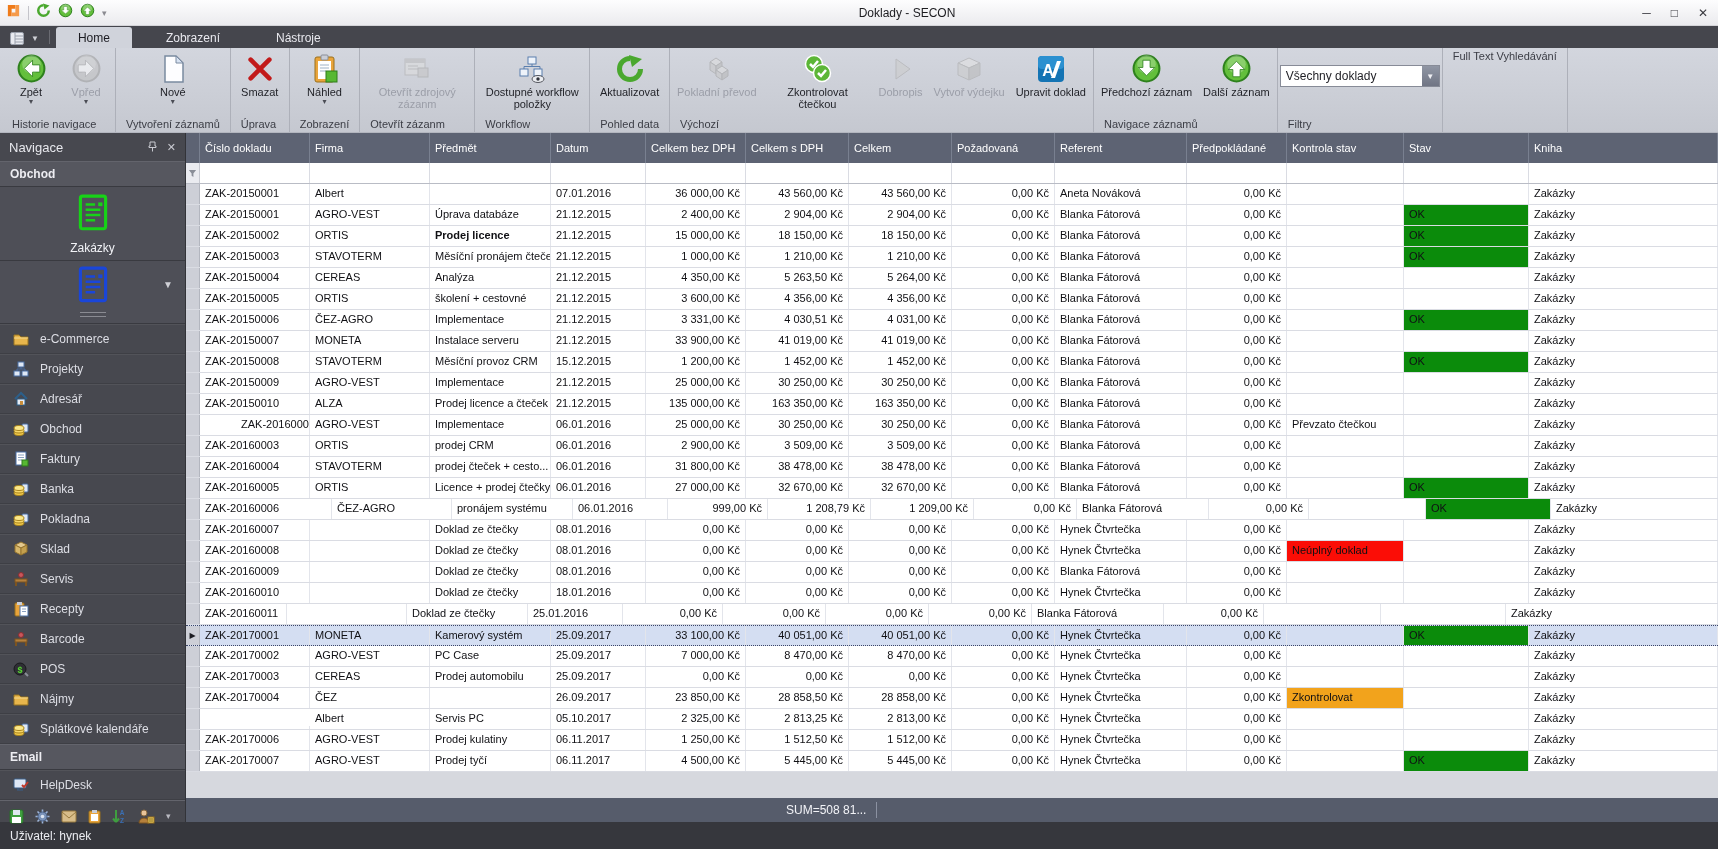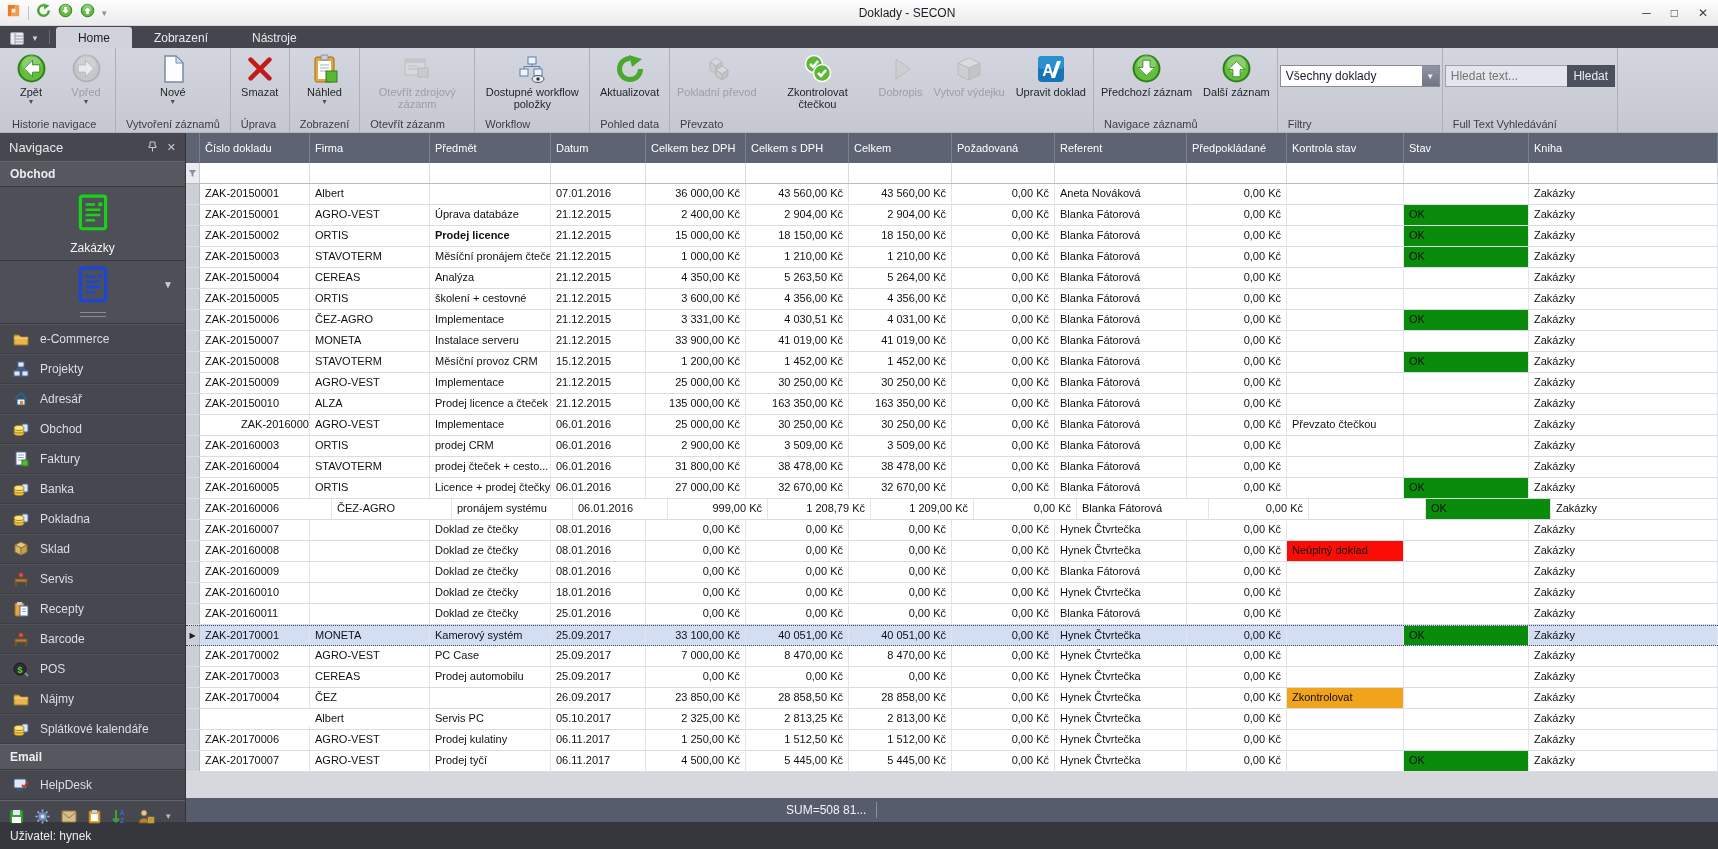--- a/index.html
+++ b/index.html
@@ -120,21 +120,21 @@
 
   <div class="tabrow">
     <div class="appmenu">
       <svg width="18" height="13" viewBox="0 0 18 13">
           <rect x="0.5" y="0.5" width="13" height="12" rx="1.5" fill="#e8eaf0" stroke="#9aa0ac"></rect>
           <path d="M5 1 v11 M5 4 h8.5 M5 7 h8.5 M5 10 h8.5" stroke="#9aa0ac" fill="none"></path>
         </svg>
       <span style="color:#cfd0d6;font-size:8px;">▼</span>
     </div>
     <div class="tabsep"></div>
-    <div id="tabs" style="display:flex;">
+    <div id="tabs" style="display:flex;gap:12px;">
         <div class="tab active">Home</div>
         <div class="tab">Zobrazení</div>
         <div class="tab">Nástroje</div>
       </div>
   </div>
 
   <div class="ribbon" id="ribbon">
       <div class="rgroup">
         <div class="ritems">
           <div class="rbtn">
@@ -307,21 +307,21 @@
               <svg width="30" height="30" viewBox="0 0 30 30">
                 <rect x="2" y="2" width="26" height="26" rx="4" fill="#1474b4"></rect>
                 <rect x="2" y="2" width="26" height="13" rx="4" fill="#2b90d0"></rect>
                 <text x="12" y="22" font-family="Liberation Sans,sans-serif" font-size="16" font-weight="bold" fill="#fff" text-anchor="middle">A</text>
                 <path d="M21 7 L25 7 L19 24 L15 24 Z" fill="#fff"></path>
               </svg>
             </div>
             <div class="rtxt">Upravit doklad</div>
           </div>
         </div>
-        <div class="rlabel">Převzato</div>
+        <div class="rlabel">Výchozí</div>
       </div>
       <div class="rgroup">
         <div class="ritems">
           <div class="rbtn">
             <div class="ric">
               <svg width="31" height="31" viewBox="0 0 30 30">
                 <circle cx="15" cy="15" r="12.5" fill="#63bf3b" stroke="#2e811d" stroke-width="2"></circle>
                 <circle cx="15" cy="11" r="9" fill="rgba(255,255,255,.25)"></circle>
                 <path d="M8 15 L16 7 L16 11.5 L23 11.5 L23 18.5 L16 18.5 L16 23 Z" fill="#fff" stroke="#2e811d" stroke-width="0.8" transform="rotate(270 15 15)"></path>
               </svg>
@@ -344,26 +344,20 @@
       <div class="rgroup">
         <div class="ritems">
           <div class="rcombo">
             <span class="val">Všechny doklady</span>
             <span class="cbtn">▼</span>
           </div>
         </div>
         <div class="rlabel">Filtry</div>
       </div>
       <div class="rgroup">
-        <div class="ritems">
-          <div class="rsearch">
-            <input placeholder="Hledat text..." style="">
-            <div class="sbtn">Hledat</div>
-          </div>
-        </div>
         <div class="rlabel">Full Text Vyhledávání</div>
       </div>
     </div>
 
   <div class="main">
 
     <div class="sidebar">
       <div class="sb-title">
         <span>Navigace</span>
         <span class="sp"></span>
@@ -949,21 +943,21 @@
             <div class="gc r" style="width: 103px;">0,00 Kč</div>
             <div class="gc r" style="width: 103px;">0,00 Kč</div>
             <div class="gc" style="width: 132px;">Hynek Čtvrtečka</div>
             <div class="gc r" style="width: 100px;">0,00 Kč</div>
             <div class="gc" style="width: 117px;"></div>
             <div class="gc" style="width: 125px;"></div>
             <div class="gc" style="flex: 1 1 0%;">Zakázky</div>
           </div>
           <div class="grow">
             <div class="gind"></div>
-            <div class="gc" style="width: 110px;">ZAK-20160011</div>
+            <div class="gc" style="width: 87px;">ZAK-20160011</div>
             <div class="gc" style="width: 120px;"></div>
             <div class="gc" style="width: 121px;">Doklad ze čtečky</div>
             <div class="gc" style="width: 95px;">25.01.2016</div>
             <div class="gc r" style="width: 100px;">0,00 Kč</div>
             <div class="gc r" style="width: 103px;">0,00 Kč</div>
             <div class="gc r" style="width: 103px;">0,00 Kč</div>
             <div class="gc r" style="width: 103px;">0,00 Kč</div>
             <div class="gc" style="width: 132px;">Blanka Fátorová</div>
             <div class="gc r" style="width: 100px;">0,00 Kč</div>
             <div class="gc" style="width: 117px;"></div>

